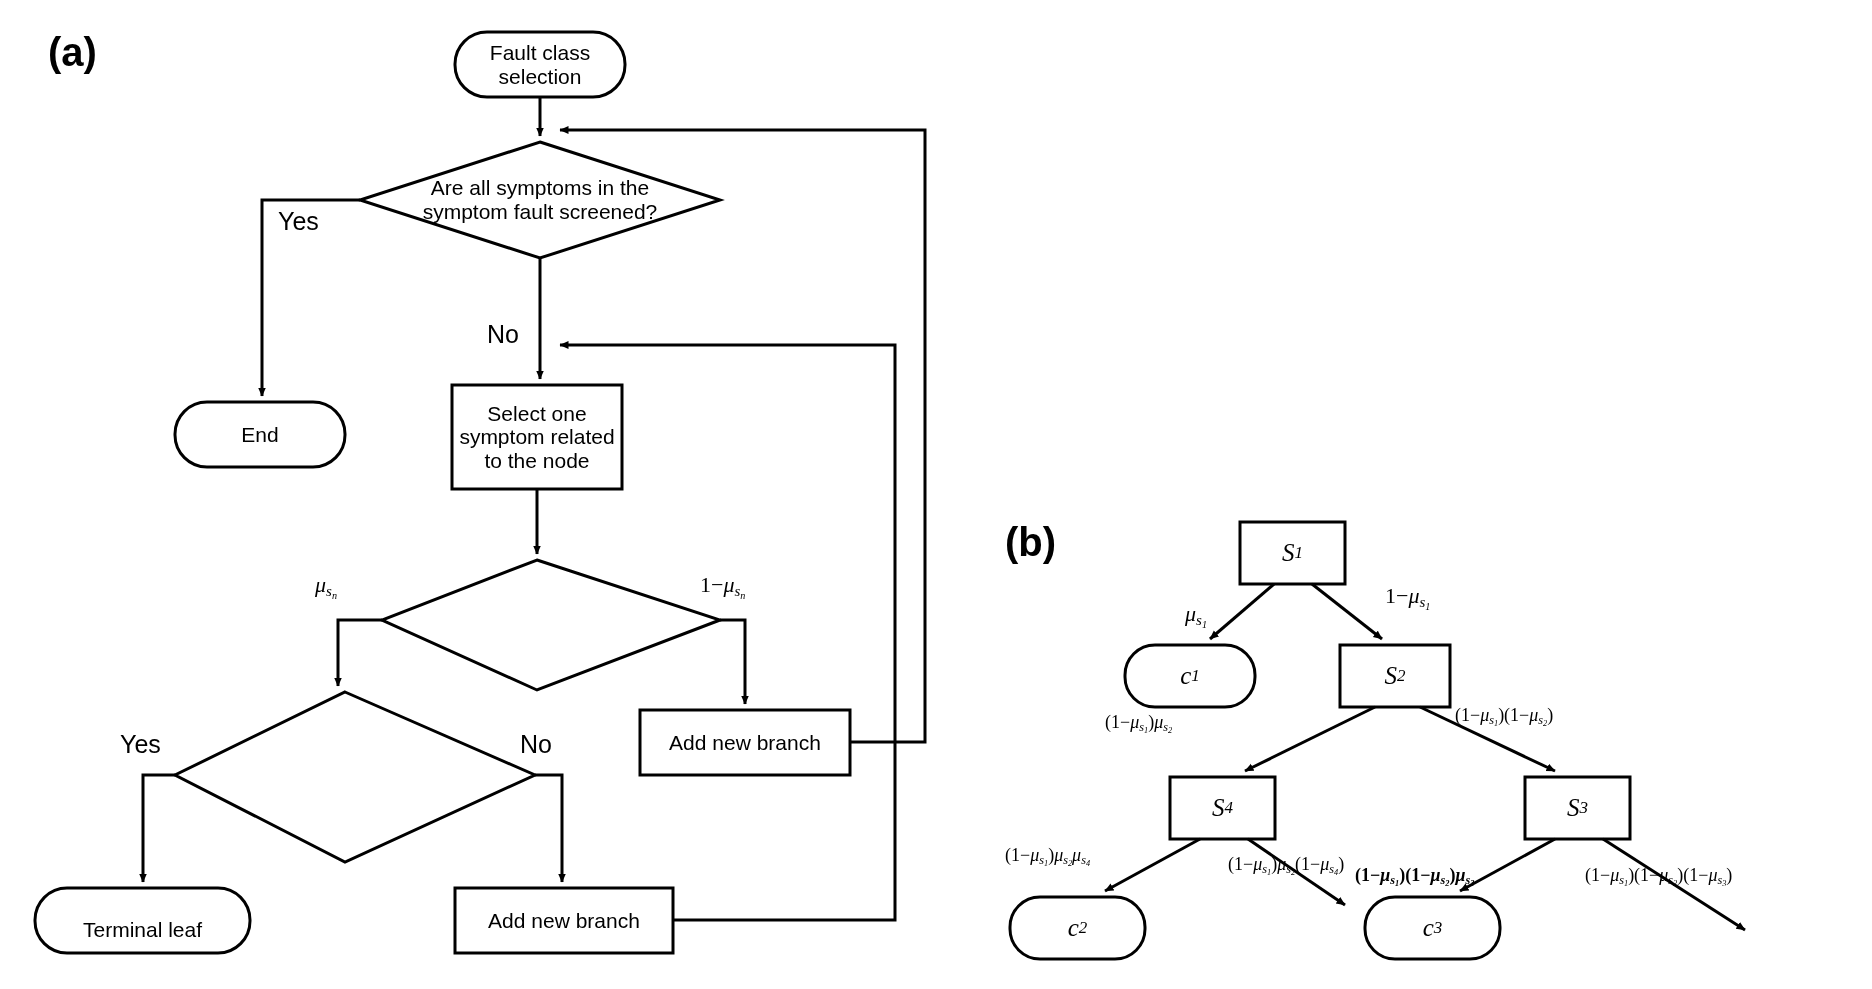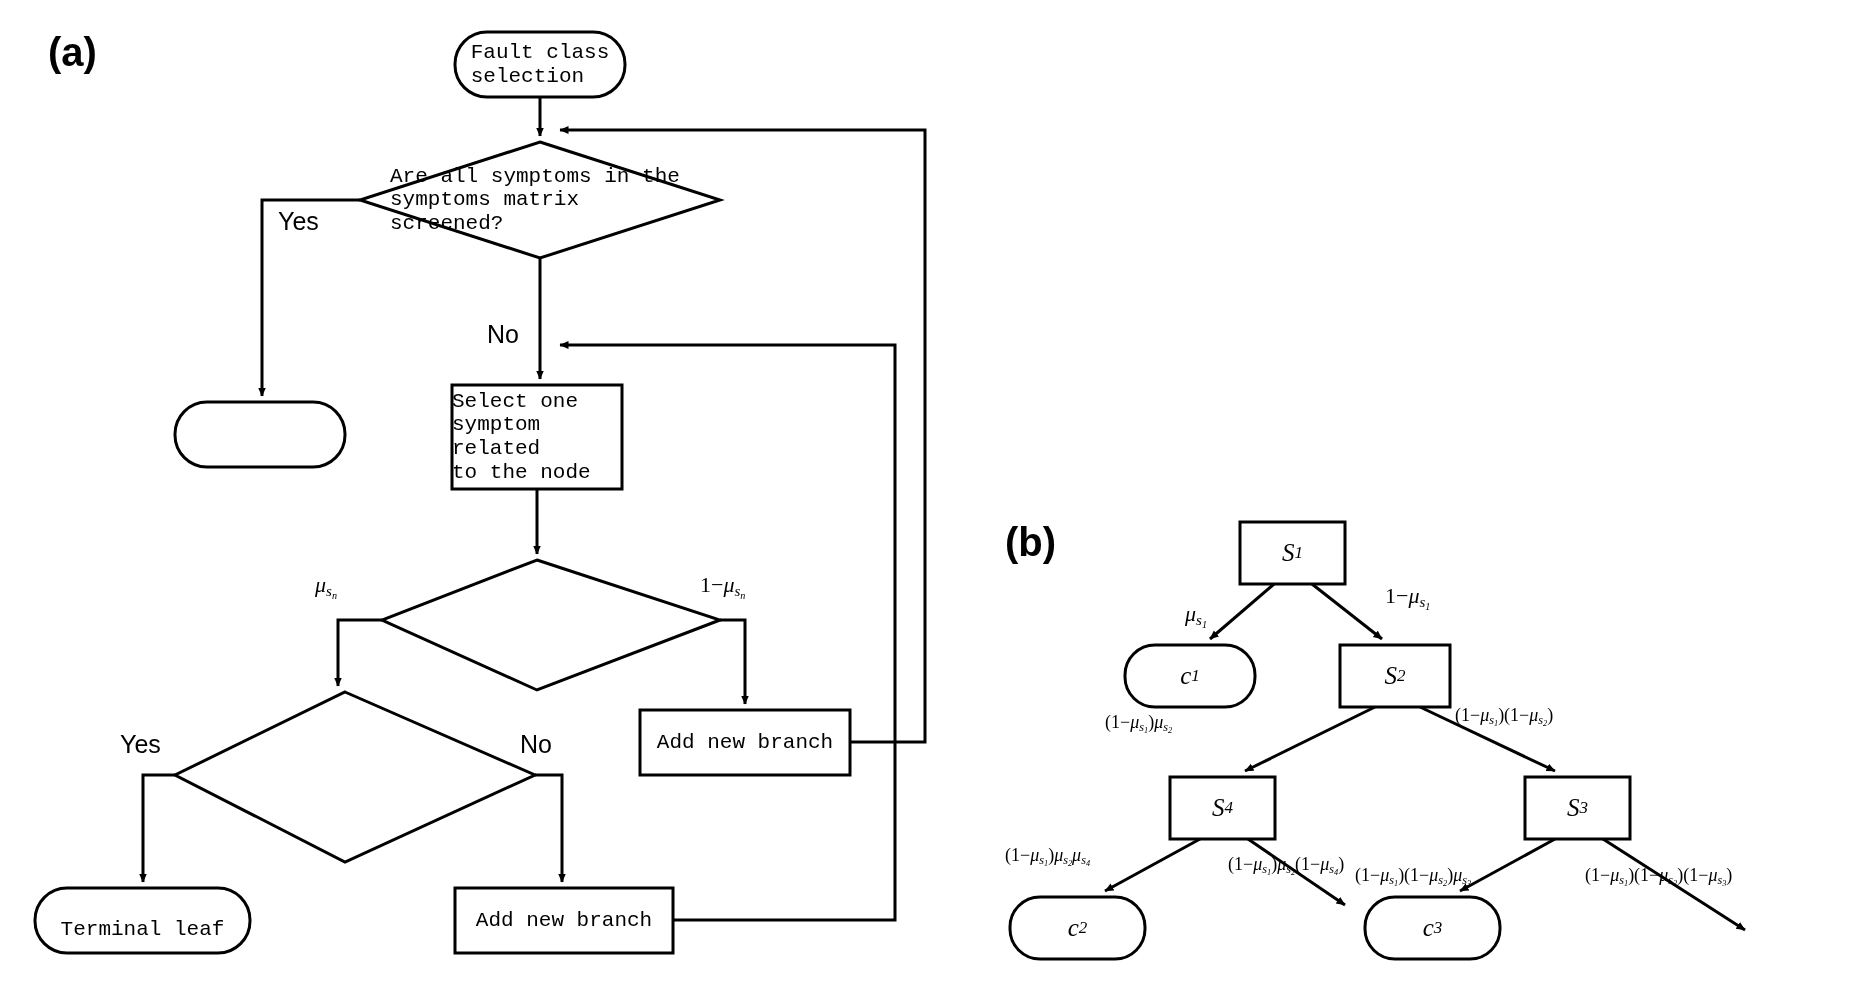--- a/index.html
+++ b/index.html
@@ -27,28 +27,27 @@
     height: 989px;
   }
   .panel-label {
     position: absolute;
     font-size: 40px;
     font-weight: bold;
     letter-spacing: 0px;
   }
   .node-text {
     position: absolute;
-    text-align: left;
+    text-align: center;
     line-height: 1.12;
     font-size: 21px;
     white-space: pre-line;
     display: flex;
     align-items: center;
     justify-content: center;
-    font-family: Liberation Mono, monospace;
   }
   .edge-label {
     position: absolute;
     font-size: 22px;
     white-space: nowrap;
   }
   .edge-label.small {
     font-size: 18px;
   }
   .math {
@@ -160,21 +159,22 @@
       <path d="M1603,839 L1745,930" marker-end="url(#arrow)"></path>
     </g>
   </svg>
 
   <div class="panel-label" style="left:48px; top:30px;">(a)</div>
   <div class="panel-label" style="left:1005px; top:520px;">(b)</div>
 
   <div class="node-text" style="left:455px; top:32px; width:170px; height:65px;">Fault class
 selection</div>
   <div class="node-text" style="left:390px; top:170px; width:300px; height:60px;">Are all symptoms in the
-symptoms matrix screened?</div>
+symptom fault screened?</div>
+  <div class="node-text" style="left:175px; top:402px; width:170px; height:65px;">End</div>
   <div class="node-text" style="left:452px; top:385px; width:170px; height:104px;border-radius:12px;">Select one
 symptom related
 to the node</div>
   <div class="node-text" style="left:640px; top:710px; width:210px; height:65px;">Add new branch</div>
   <div class="node-text" style="left:35px; top:888px; width:215px; height:84px;">Terminal leaf</div>
   <div class="node-text" style="left:455px; top:888px; width:218px; height:65px;">Add new branch</div>
 
   <div class="edge-label" style="left:278px; top:207px; font-size:25px;">Yes</div>
   <div class="edge-label" style="left:487px; top:320px; font-size:25px;">No</div>
   <div class="edge-label" style="left:315px; top:572px;"><span class="math">μ<sub>s<sub>n</sub></sub></span></div>
@@ -189,16 +189,16 @@
   <div class="b-node-text" style="left:1525px; top:777px; width:105px; height:62px;">S<sub>3</sub></div>
   <div class="b-node-text" style="left:1010px; top:897px; width:135px; height:62px;">c<sub>2</sub></div>
   <div class="b-node-text" style="left:1365px; top:897px; width:135px; height:62px;">c<sub>3</sub></div>
 
   <div class="edge-label" style="left:1185px; top:585px;margin-top:16px;"><span class="math">μ<sub>s<sub>1</sub></sub></span></div>
   <div class="edge-label" style="left:1385px; top:583px;"><span class="math"><span class="up">1−</span>μ<sub>s<sub>1</sub></sub></span></div>
   <div class="edge-label small" style="left:1105px; top:712px;"><span class="math"><span class="up">(1−</span>μ<sub>s<sub>1</sub></sub><span class="up">)</span>μ<sub>s<sub>2</sub></sub></span></div>
   <div class="edge-label small" style="left:1455px; top:705px;"><span class="math"><span class="up">(1−</span>μ<sub>s<sub>1</sub></sub><span class="up">)(1−</span>μ<sub>s<sub>2</sub></sub><span class="up">)</span></span></div>
   <div class="edge-label small" style="left:1005px; top:845px;"><span class="math"><span class="up">(1−</span>μ<sub>s<sub>1</sub></sub><span class="up">)</span>μ<sub>s<sub>2</sub></sub>μ<sub>s<sub>4</sub></sub></span></div>
   <div class="edge-label small" style="left:1228px; top:818px;margin-top:36px;"><span class="math"><span class="up">(1−</span>μ<sub>s<sub>1</sub></sub><span class="up">)</span>μ<sub>s<sub>2</sub></sub><span class="up">(1−</span>μ<sub>s<sub>4</sub></sub><span class="up">)</span></span></div>
-  <div class="edge-label small" style="left:1355px; top:865px;"><span class="math"><span class="up">(1−</span>μ<sub>s<sub>1</sub></sub><span class="up">)(1−</span>μ<sub>s<sub>2</sub></sub><span class="up">)</span>μ<sub>s<sub>3</sub></sub></span></div>
+  <div class="edge-label small" style="left:1355px; top:865px;font-weight:bold;"><span class="math"><span class="up">(1−</span>μ<sub>s<sub>1</sub></sub><span class="up">)(1−</span>μ<sub>s<sub>2</sub></sub><span class="up">)</span>μ<sub>s<sub>3</sub></sub></span></div>
   <div class="edge-label small" style="left:1585px; top:865px;"><span class="math"><span class="up">(1−</span>μ<sub>s<sub>1</sub></sub><span class="up">)(1−</span>μ<sub>s<sub>2</sub></sub><span class="up">)(1−</span>μ<sub>s<sub>3</sub></sub><span class="up">)</span></span></div>
 
 </div>
 
 </body></html>

